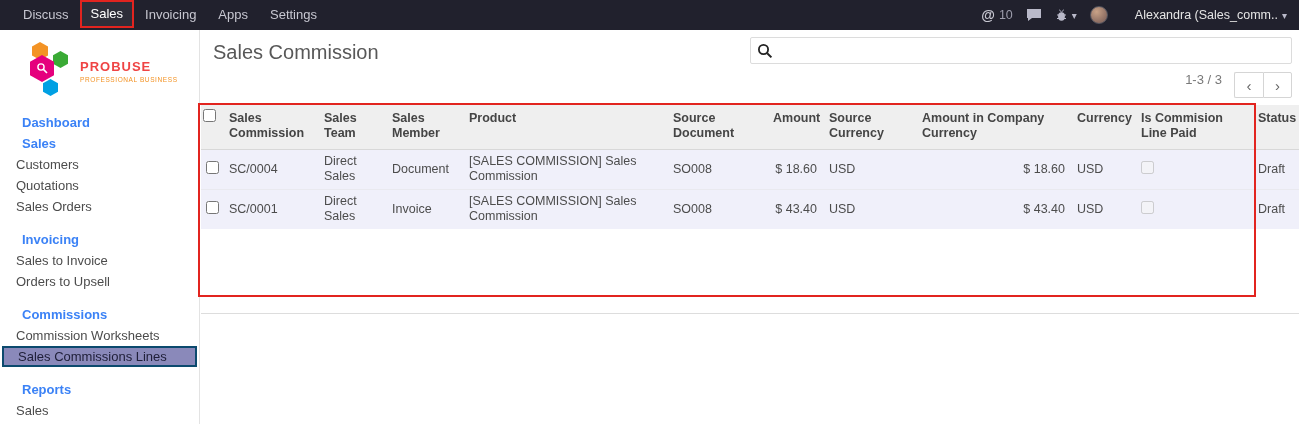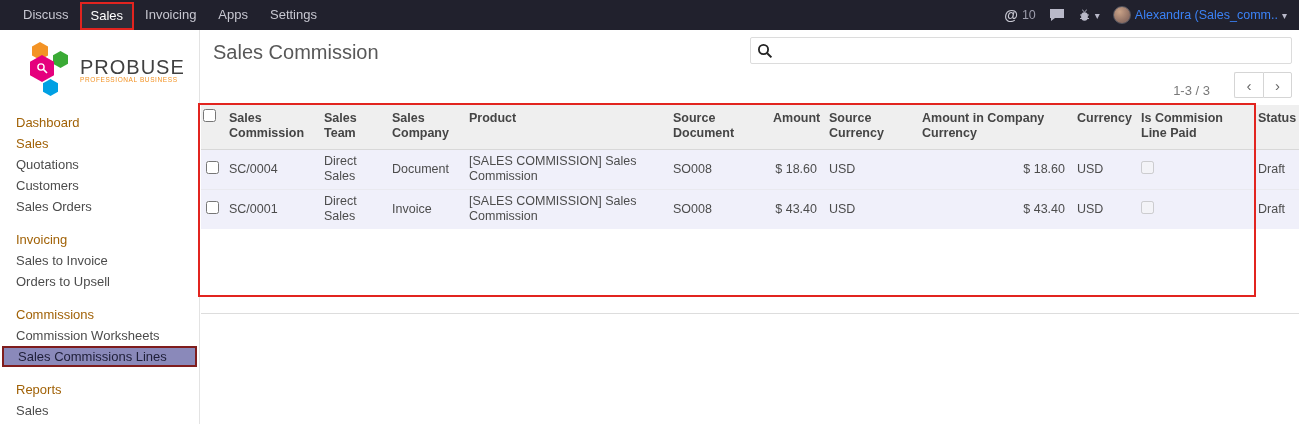--- a/index.html
+++ b/index.html
@@ -8,84 +8,84 @@
     font-family:"Liberation Sans", sans-serif;
     font-size:13px; color:#4c4c4c; background:#fff;
     position:relative; overflow:hidden;
   }
 
   
   .topbar {
     position:absolute; top:0; left:0; width:1299px; height:30px;
     background:#21212d; display:flex; align-items:center; color:#c7c7d1;
   }
-  .menu { display:flex; align-items:flex-end; height:100%; padding-left:12px; }
+  .menu { display:flex; align-items:flex-start; height:100%; padding-left:12px; }
   .menu-item { padding:0 11px; line-height:30px; font-size:13px; cursor:pointer; white-space:nowrap; }
   .menu-item.active {
     color:#fff; background:rgba(255,255,255,0.06);
     border:2px solid #e2241f; line-height:24px; padding:0 9px;
   }
   .systray { margin-left:auto; display:flex; align-items:center; gap:13px; padding-right:12px; }
   .systray-item { display:flex; align-items:center; gap:4px; cursor:pointer; font-size:12.5px; color:#b9b9c9; }
   .at-glyph { font-size:14px; font-weight:bold; color:#c7c7d1; }
   .count { color:#9d9dac; }
   .caret { font-size:10px; color:#b9b9c9; }
   .avatar {
     width:18px; height:18px; border-radius:50%;
     background:radial-gradient(circle at 35% 30%, #c9a287, #8d6e63 70%);
     display:inline-block; border:1px solid #55555f;
   }
-  .user-name { color:#3b82f6; white-space:nowrap; }
+  .user-name { color:#e5e5e5; white-space:nowrap;margin-left:23px; }
 
   
   .sidebar {
     position:absolute; top:30px; left:0; width:200px; height:394px;
     background:#fff; border-right:1px solid #e3e3e3;
   }
   .logo { padding:12px 0 14px 30px; display:flex; align-items:center; gap:8px; }
   .logo-mark { position:relative; width:42px; height:56px; flex:0 0 42px; }
   .hex { position:absolute; clip-path:polygon(50% 0,100% 25%,100% 75%,50% 100%,0 75%,0 25%); }
   .hex.orange { left:2px; top:0; width:16px; height:18px; background:#f39325; }
   .hex.green  { left:23px; top:9px; width:15px; height:17px; background:#3aaa35; }
   .hex.pink   { left:0; top:13px; width:24px; height:27px; background:#e5007d;
                 display:flex; align-items:center; justify-content:center; }
   .hex.blue   { left:13px; top:37px; width:15px; height:17px; background:#00a0e3; }
-  .logo-title { color:#404040; font-weight:normal; font-size:20px; letter-spacing:1px; line-height:18px; }
+  .logo-title { color:#ef4444; font-weight:bold; font-size:13px; letter-spacing:1px; line-height:18px; }
   .logo-subtitle { color:#f39325; font-size:6.5px; letter-spacing:0.6px; white-space:nowrap; }
 
   .side-heading {
-    color:#a16207; font-weight:normal; font-size:13px;
-    padding:2px 16px; line-height:17px; cursor:pointer;
+    color:#3b82f6; font-weight:bold; font-size:13px;
+    padding:2px 22px; line-height:17px; cursor:pointer;
   }
   .side-heading.section { margin-top:12px; }
   .side-item {
     font-size:13px; color:#4c4c4c; padding:2px 12px 2px 16px;
     line-height:17px; cursor:pointer; white-space:nowrap;
   }
   .side-item.selected {
     background:#8a89ba; color:#20203a;
-    border:2px solid #7f1d1d; margin:0 2px;
+    border:2px solid #0c4a6e; margin:0 2px;
     padding:0 10px 0 14px;
   }
 
   
   .main { position:absolute; top:30px; left:201px; width:1098px; height:394px; background:#fff; }
   .control-panel { position:relative; height:75px; }
   .page-title { font-size:20px; font-weight:normal; color:#585858; position:absolute; left:12px; top:11px; }
   .search-box {
     position:absolute; right:7px; top:7px; width:542px; height:27px;
     border:1px solid #dcdcdc; background:#fff; display:flex; align-items:center; border-radius:2px;
   }
   .search-input {
     flex:1; border:none; outline:none; padding:0 8px; font-size:13px;
     color:#555; font-family:"Liberation Sans", sans-serif; background:transparent;
   }
   .search-input::placeholder { color:#b6b6b6; }
   .search-icon-btn { width:28px; height:100%; display:flex; align-items:center; justify-content:center; cursor:pointer; }
-  .pager { position:absolute; right:7px; top:42px; display:flex; align-items:flex-end; gap:24px; }
+  .pager { position:absolute; right:7px; top:42px; display:flex; align-items:flex-start; gap:12px; }
   .pager-value { color:#787878; font-size:13px; }
   .pager-buttons { display:flex; }
   .pager-btn {
     width:29px; height:26px; border:1px solid #d5d5d5; background:#fff; color:#666;
     font-size:15px; text-align:center; cursor:pointer; font-family:"Liberation Sans", sans-serif;
   }
   .pager-btn.prev { border-radius:2px 0 0 2px; border-right:none; }
   .pager-btn.next { border-radius:0 2px 2px 0; }
 
   
@@ -166,22 +166,22 @@
     </div>
     <div class="logo-text">
       <div class="logo-title">PROBUSE</div>
       <div class="logo-subtitle">PROFESSIONAL BUSINESS</div>
     </div>
   </div>
 
   <div class="side-heading">Dashboard</div>
 
   <div class="side-heading">Sales</div>
+  <div class="side-item">Customers</div>
   <div class="side-item">Quotations</div>
-  <div class="side-item">Customers</div>
   <div class="side-item">Sales Orders</div>
 
   <div class="side-heading section">Invoicing</div>
   <div class="side-item">Sales to Invoice</div>
   <div class="side-item">Orders to Upsell</div>
 
   <div class="side-heading section">Commissions</div>
   <div class="side-item">Commission Worksheets</div>
   <div class="side-item selected">Sales Commissions Lines</div>
 
@@ -222,21 +222,21 @@
       <col style="width:155px">
         <col style="width:64px">
         <col style="width:117px">
         <col style="width:47px">
     </colgroup>
     <thead>
       <tr>
         <th class="cb-cell"><input type="checkbox" style=""></th>
         <th>Sales Commission</th>
         <th>Sales Team</th>
-        <th>Sales Company</th>
+        <th>Sales Member</th>
         <th>Product</th>
         <th>Source Document</th>
         <th class="num">Amount</th>
         <th>Source Currency</th>
         <th>Amount in Company Currency</th>
         <th>Currency</th>
         <th>Is Commision Line Paid</th>
         <th>Status</th>
       </tr>
     </thead>

